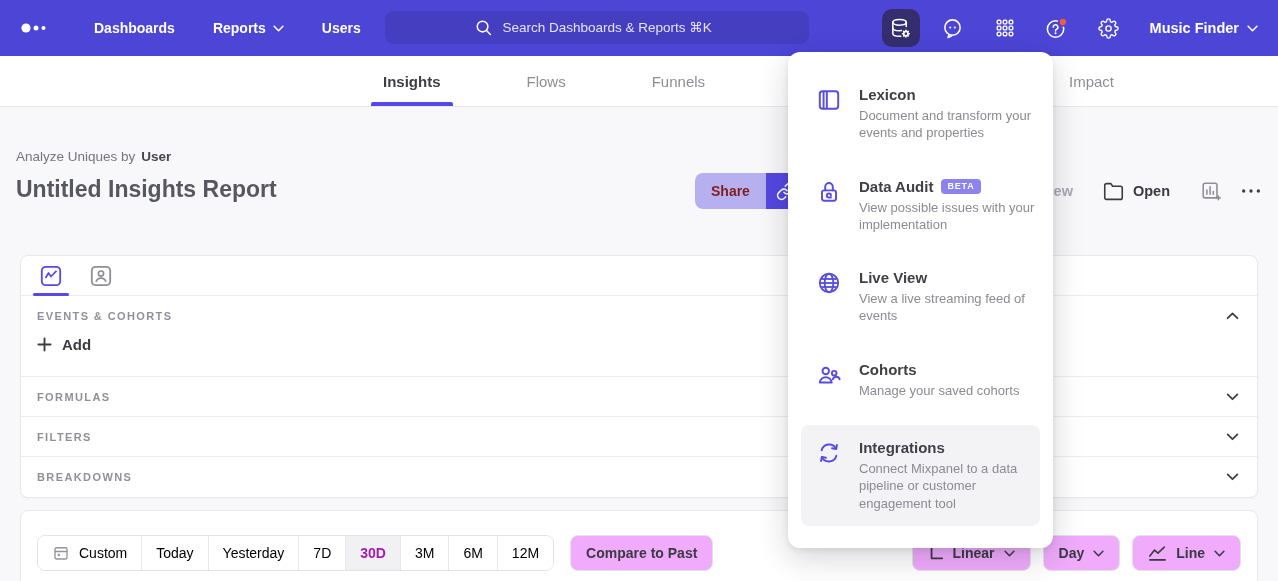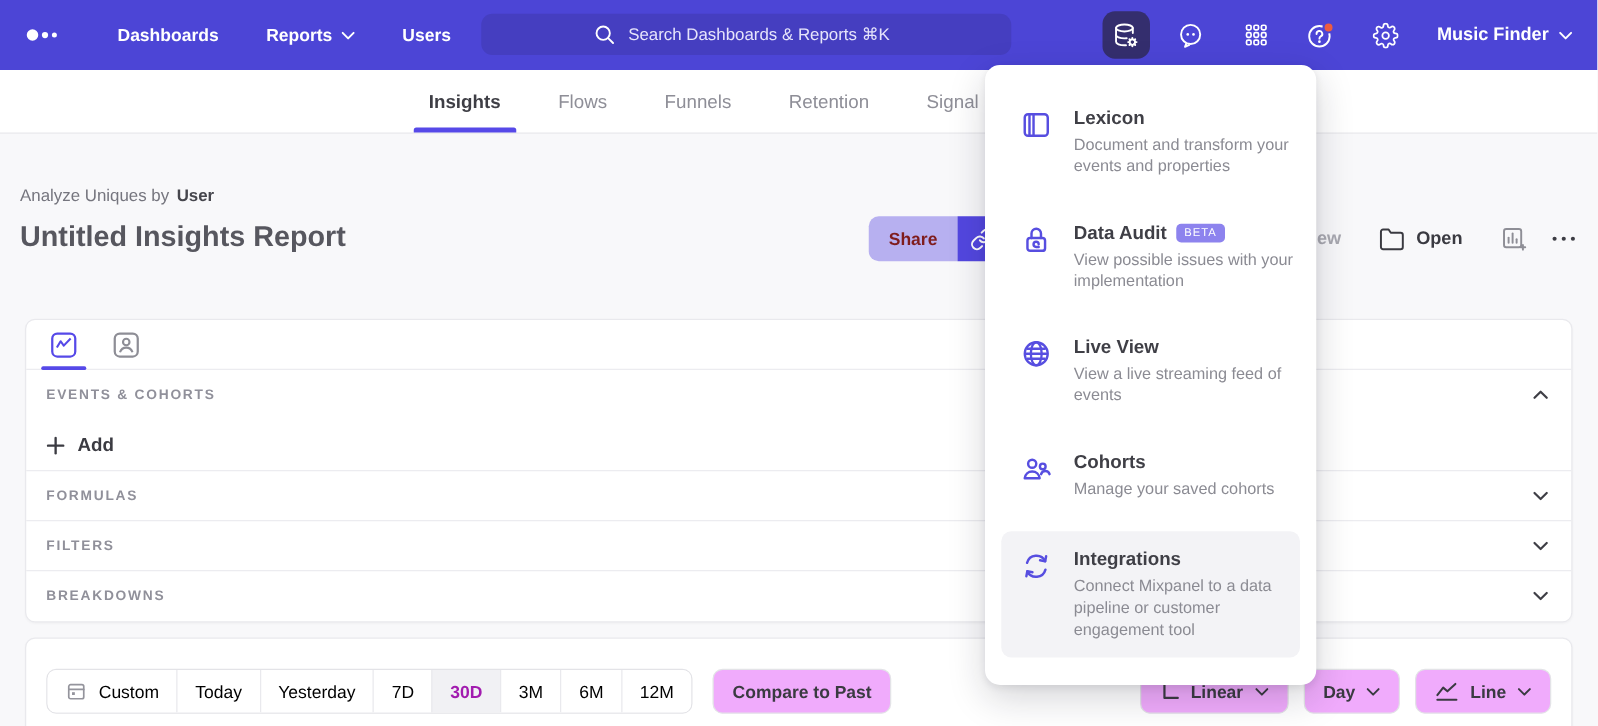--- a/index.html
+++ b/index.html
@@ -18,21 +18,21 @@
                  font-family:"Liberation Sans", sans-serif; width:218px; }
   .search-pill input::placeholder { color:#e6e4fb; opacity:1; }
   .nav-right { position:absolute; right:20px; top:0; height:56px; display:flex; align-items:center; gap:14px; }
   .nav-icon-btn { width:38px; height:38px; border-radius:10px; display:flex; align-items:center; justify-content:center; cursor:pointer; }
   .nav-icon-btn.active { background:#342e6e; }
   .workspace { color:#ffffff; font-size:14.5px; font-weight:700; display:flex; align-items:center; gap:8px; margin-left:8px; cursor:pointer; }
 
   
   .tabbar { position:absolute; left:0; top:56px; width:1278px; height:51px; background:#ffffff;
             border-bottom:1px solid #e8e8ec; display:flex; align-items:stretch; padding-left:343px; gap:46px; z-index:1; }
-  .tab { display:flex; align-items:center; font-size:15px; color:#8e8e97; cursor:pointer; position:relative; }
+  .tab { display:flex; align-items:center; font-size:15px; color:#8e8e97; cursor:pointer; position:relative;margin-left:40px; }
   .tab.active { color:#3e3e45; font-weight:700; }
   .tab.active::after { content:""; position:absolute; left:-12px; right:-12px; bottom:0; height:4px;
             background:#5649e8; border-radius:2px 2px 0 0; }
 
   
   .report-meta { position:absolute; left:16px; top:149px; font-size:13.5px; color:#75757e; font-weight:500; }
   .report-meta b { color:#46464d; font-weight:700; margin-left:6px; }
   .report-title { position:absolute; left:16px; top:176px; font-size:23px; font-weight:700; color:#57575f; }
 
   .share-group { position:absolute; left:695px; top:173px; display:flex; height:36px; z-index:5; }
@@ -48,21 +48,21 @@
   
   .card { background:#ffffff; border:1px solid #e9e9ed; border-radius:8px; box-shadow:0 1px 2px rgba(0,0,0,0.03); }
   .builder { position:absolute; left:20px; top:255px; width:1238px; z-index:2; }
   .builder-tabs { display:flex; gap:22px; padding:7px 0 6px 16px; border-bottom:1px solid #ececf0; }
   .btab { width:28px; height:26px; display:flex; align-items:center; justify-content:center; cursor:pointer; position:relative; }
   .btab.active::after { content:""; position:absolute; left:-4px; right:-4px; bottom:-7px; height:3px; background:#5649e8; border-radius:2px; }
   .sec-row { height:40px; display:flex; align-items:center; justify-content:space-between; padding:0 18px 0 16px;
              cursor:pointer; border-bottom:1px solid #ececf0; }
   .sec-row:last-child { border-bottom:none; }
   .sec-label { font-size:11px; font-weight:700; letter-spacing:1.4px; color:#90909a; }
-  .add-row { height:41px; display:flex; align-items:center; padding-left:16px; border-bottom:1px solid #ececf0; }
+  .add-row { height:41px; display:flex; align-items:flex-start; padding-left:16px; border-bottom:1px solid #ececf0; }
   .add-btn { display:flex; align-items:center; gap:10px; font-size:15px; font-weight:600; color:#3b3b42;
              background:none; border:none; cursor:pointer; font-family:"Liberation Sans", sans-serif; }
 
   
   .datebar { position:absolute; left:20px; top:510px; width:1238px; height:86px; border-radius:8px;
              display:flex; align-items:center; padding:0 16px; gap:16px; z-index:2; }
   .datebar { padding-top:0; }
   .seg-control { display:flex; border:1px solid #e3e3e7; border-radius:8px; overflow:hidden; height:36px; }
   .seg { display:flex; align-items:center; gap:9px; padding:0 14px; font-size:14px; color:#000000;
          border-left:1px solid #e9e9ed; cursor:pointer; background:#ffffff; }
@@ -75,21 +75,21 @@
 
   
   .popover { position:absolute; left:788px; top:52px; width:265px; height:496px; background:#ffffff;
              border-radius:12px; box-shadow:0 10px 30px rgba(23,23,40,0.18), 0 2px 6px rgba(23,23,40,0.08);
              z-index:30; padding-top:24px; }
   .pop-item { display:flex; align-items:flex-start; gap:17px; padding:10px 14px 10px 28px; margin-bottom:16px; cursor:pointer; }
   .pop-item.highlighted { background:#f3f3f6; border-radius:8px; margin:0 13px 0 13px; padding:14px 14px 14px 15px; }
   .pop-icon { flex:0 0 26px; padding-top:1px; }
   .pop-title { font-size:15px; font-weight:700; color:#3f3f46; display:flex; align-items:center; gap:8px; }
   .pop-desc { font-size:13px; color:#8b8b93; line-height:1.33; margin-top:4px; max-width:182px; }
-  .beta-badge { background:#8d83ee; color:#ffffff; font-size:9px; font-weight:400; letter-spacing:0.8px;
+  .beta-badge { background:#8d83ee; color:#ffffff; font-size:9px; font-weight:700; letter-spacing:0.8px;
                 border-radius:4px; padding:2.5px 6px; }
 
   svg { display:block; }
 </style>
 </head>
 <body>
 
 <div class="navbar">
   <div class="logo">
     <svg width="32" height="16" viewBox="0 0 32 16">

